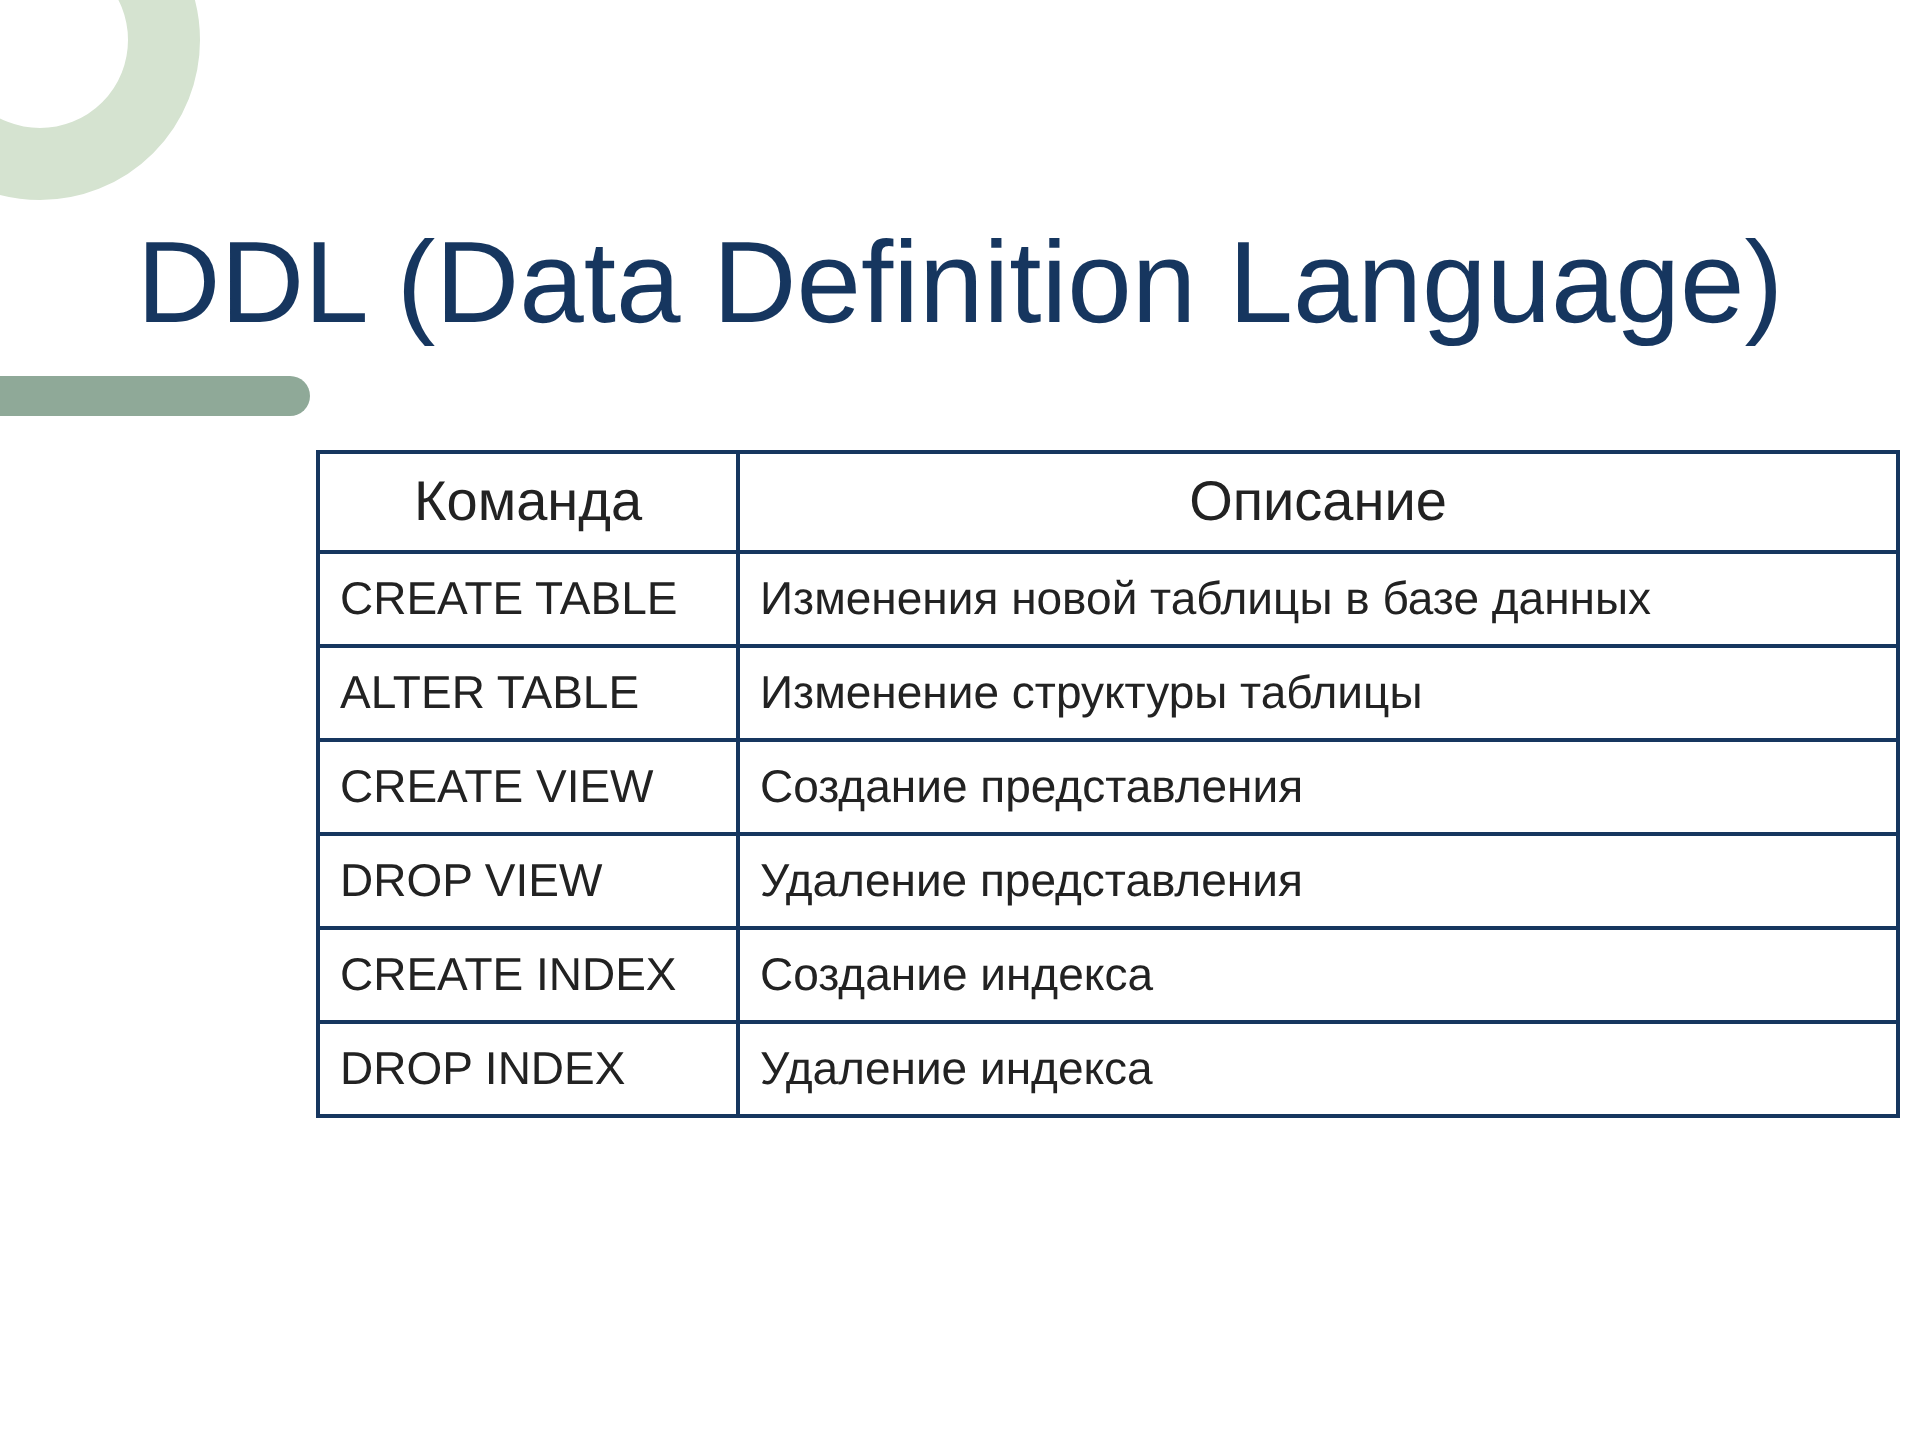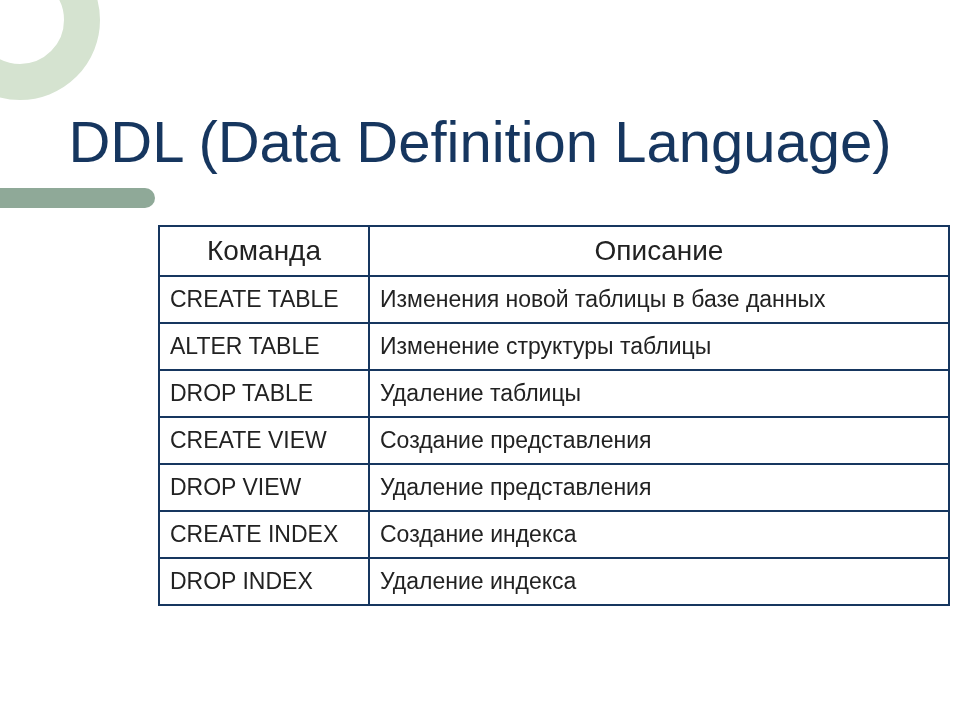--- a/index.html
+++ b/index.html
@@ -91,24 +91,20 @@
     <tbody>
       <tr>
         <td class="cmd">CREATE TABLE</td>
         <td>Изменения новой таблицы в базе данных</td>
       </tr>
       <tr>
         <td class="cmd">ALTER TABLE</td>
         <td>Изменение структуры таблицы</td>
       </tr>
       <tr>
-        <td class="cmd">DROP TABLE</td>
-        <td>Удаление таблицы</td>
-      </tr>
-      <tr>
         <td class="cmd">CREATE VIEW</td>
         <td>Создание представления</td>
       </tr>
       <tr>
         <td class="cmd">DROP VIEW</td>
         <td>Удаление представления</td>
       </tr>
       <tr>
         <td class="cmd">CREATE INDEX</td>
         <td>Создание индекса</td>

